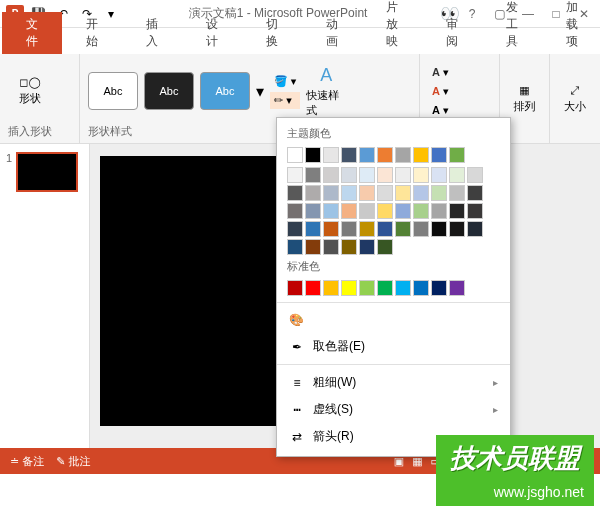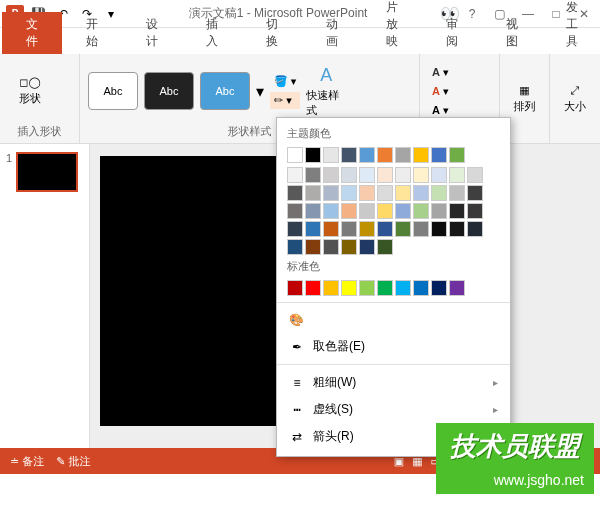--- a/index.html
+++ b/index.html
@@ -17,21 +17,21 @@
 .tabs { height: 26px; background: #fff; display: flex; align-items: flex-end; padding-left: 2px; }
 .tab { padding: 4px 24px; font-size: 12px; color: #444; cursor: pointer; }
 .tab.file { background: #d24726; color: #fff; }
 .tab.active { color: #d24726; border-bottom: 2px solid #d24726; }
 .user-area { margin-left: auto; display: flex; align-items: center; gap: 0; padding-right: 6px; font-size: 12px; }
 .avatar { width: 24px; height: 24px; background: #ccc; border-radius: 2px; }
 
 .ribbon { height: 90px; background: #f5f5f5; border-bottom: 1px solid #ddd; display: flex; }
 .ribbon-group { border-right: 1px solid #ddd; padding: 4px 8px; display: flex; flex-direction: column; }
 .rg-content { flex: 1; display: flex; align-items: center; gap: 6px; }
-.rg-label { text-align: center; font-size: 11px; color: #666; }
+.rg-label { font-size: 11px; color: #666; }
 .shape-btn { width: 44px; display: flex; flex-direction: column; align-items: center; gap: 2px; font-size: 11px; }
 .style-preview { width: 50px; height: 38px; border: 1px solid #999; border-radius: 4px; display: flex; align-items: center; justify-content: center; font-size: 11px; }
 .sp1 { background: #fff; }
 .sp2 { background: #222; color: #fff; }
 .sp3 { background: #4a9fd8; color: #fff; }
 .ribbon-small { display: flex; flex-direction: column; gap: 2px; font-size: 11px; }
 .ribbon-small-item { display: flex; align-items: center; gap: 3px; padding: 2px 4px; }
 .big-btn { width: 40px; display: flex; flex-direction: column; align-items: center; gap: 2px; font-size: 11px; }
 
 .work { display: flex; height: 310px; position: relative; }
@@ -52,21 +52,21 @@
 .dd-item { padding: 5px 12px; font-size: 12px; display: flex; align-items: center; gap: 8px; }
 .dd-item.highlight { background: #fde4d0; border: 2px solid #d24726; margin: 2px 8px; padding: 3px 4px; }
 .dd-icon { width: 16px; height: 16px; display: flex; align-items: center; justify-content: center; font-size: 12px; }
 .arrow-r { margin-left: auto; font-size: 10px; color: #888; }
 
 .statusbar { height: 26px; background: #d24726; color: #fff; display: flex; align-items: center; padding: 0 10px; font-size: 11px; gap: 12px; position: absolute; bottom: 32px; left: 0; right: 0; }
 .sb-right { margin-left: auto; display: flex; gap: 8px; align-items: center; }
 .zoom-slider { width: 80px; height: 3px; background: rgba(255,255,255,0.5); position: relative; }
 .zoom-thumb { position: absolute; left: 40%; top: -3px; width: 8px; height: 9px; background: #fff; }
 
-.overlay { position: absolute; right: 6px; bottom: 12px; z-index: 20; }
+.overlay { position: absolute; right: 6px; bottom: 0; z-index: 20; }
 .overlay-badge { background: #4dbf2a; color: #fff; font-size: 26px; font-weight: bold; padding: 6px 14px; font-style: italic; text-shadow: 1px 1px 0 #2a7d0f; }
 .overlay-url { background: #4dbf2a; color: #fff; font-size: 14px; text-align: right; padding: 2px 10px 6px; }
 </style>
 </head>
 <body>
 
 <div class="titlebar">
   <div class="qat">
     <div class="qat-item">
         <div class="app-icon">P</div>
@@ -83,27 +83,26 @@
     <div class="win-btn">▢</div>
     <div class="win-btn">—</div>
     <div class="win-btn">□</div>
     <div class="win-btn">✕</div>
   </div>
 </div>
 
 <div class="tabs">
   <div class="tab file">文件</div>
   <div class="tab">开始</div>
+  <div class="tab">插入</div>
   <div class="tab">设计</div>
-  <div class="tab">插入</div>
   <div class="tab">切换</div>
   <div class="tab">动画</div>
   <div class="tab">幻灯片放映</div>
   <div class="tab">审阅</div>
-  <div class="tab">视图</div>
   <div class="tab">开发工具</div>
   <div class="tab">加载项</div>
   <div class="user-area">
     <span>胡俊</span>
     <div class="avatar"></div>
   </div>
 </div>
 
 <div class="ribbon">
   <div class="ribbon-group" style="width:80px">

